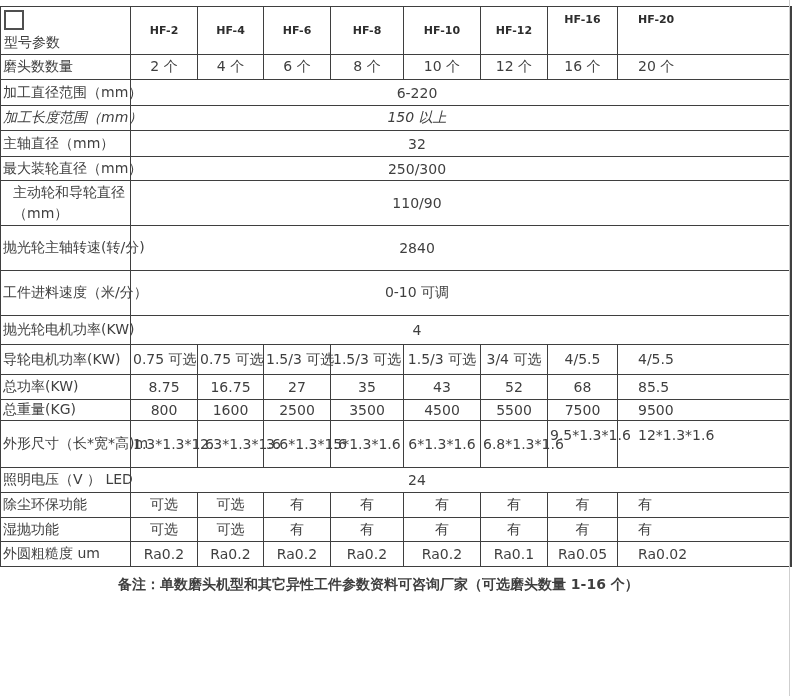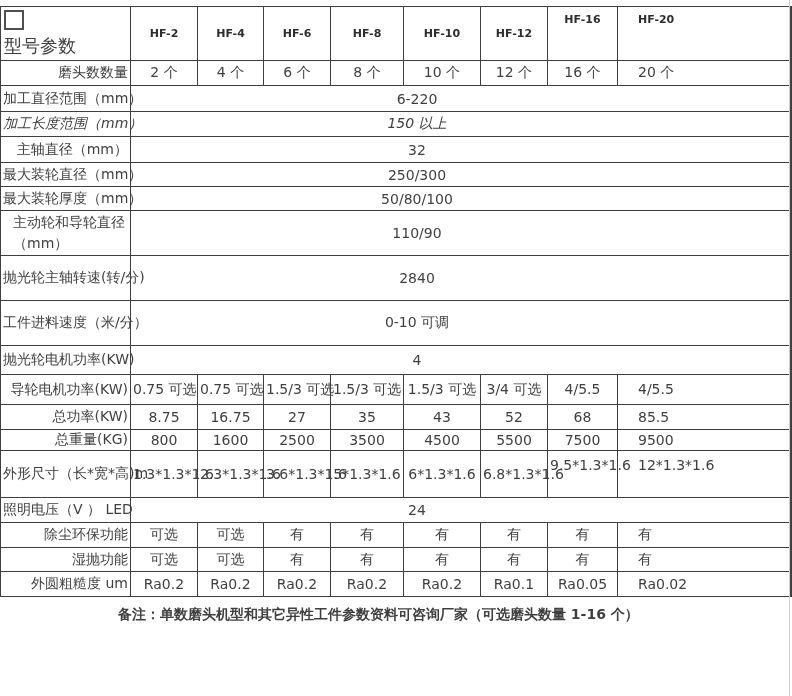--- a/index.html
+++ b/index.html
@@ -15,25 +15,25 @@
   #spec-table td, #spec-table th {
     border:1px solid #3f3f3f;
     font-size:14px; font-weight:normal;
     text-align:center; vertical-align:middle;
     padding:1px 2px; white-space:nowrap;
     color:#3f3f3f;
   }
   #spec-table th.model { font-weight:bold; font-size:11px; color:#2d2d2d; }
   #spec-table .corner { text-align:left; vertical-align:top; padding:3px 2px 2px 3px; }
   .img-ph { display:block; width:16px; height:16px; border:2px solid #4f4f4f; margin:0 0 4px 0; background:#fff; }
-  .corner-label { font-size:18px; text-align:left; }
+  .corner-label { font-size:14px; text-align:left; }
   #spec-table .merged { text-align:center; padding-right:88px; }
   #spec-table .col-last { text-align:left; padding-left:20px; }
   #spec-table .v-top { vertical-align:top; padding-top:6px; }
-  #spec-table .rlabel { text-align:right; }
+  #spec-table .rlabel { text-align:left; }
   #spec-table .lleft { text-align:left; padding-left:12px; white-space:pre-line; line-height:1.5; }
   #spec-table td:last-child, #spec-table th:last-child { border-right:3px solid #404040; }
   .remark { margin:9px 0 0 118px; font-weight:bold; font-size:14px; color:#3f3f3f; white-space:nowrap; }
   .page-edge { position:absolute; top:0; right:2px; width:1px; height:696px; background:#cfcfcf; }
 </style>
 </head>
 <body>
 
 <table id="spec-table">
   <colgroup>
@@ -83,24 +83,20 @@
         <td class="rlabel">加工长度范围（mm）</td>
         <td colspan="8" class="merged">150 以上</td>
       </tr>
       <tr style="height: 26px;">
         <td class="rlabel">主轴直径（mm）</td>
         <td colspan="8" class="merged">32</td>
       </tr>
       <tr style="height: 24px;">
         <td class="rlabel">最大装轮直径（mm）</td>
         <td colspan="8" class="merged">250/300</td>
-      </tr>
-      <tr style="height: 24px;">
-        <td class="rlabel">最大装轮厚度（mm）</td>
-        <td colspan="8" class="merged">50/80/100</td>
       </tr>
       <tr style="height: 45px;">
         <td class="rlabel lleft">主动轮和导轮直径
 （mm）</td>
         <td colspan="8" class="merged">110/90</td>
       </tr>
       <tr style="height: 45px;">
         <td class="rlabel">抛光轮主轴转速(转/分)</td>
         <td colspan="8" class="merged">2840</td>
       </tr>

